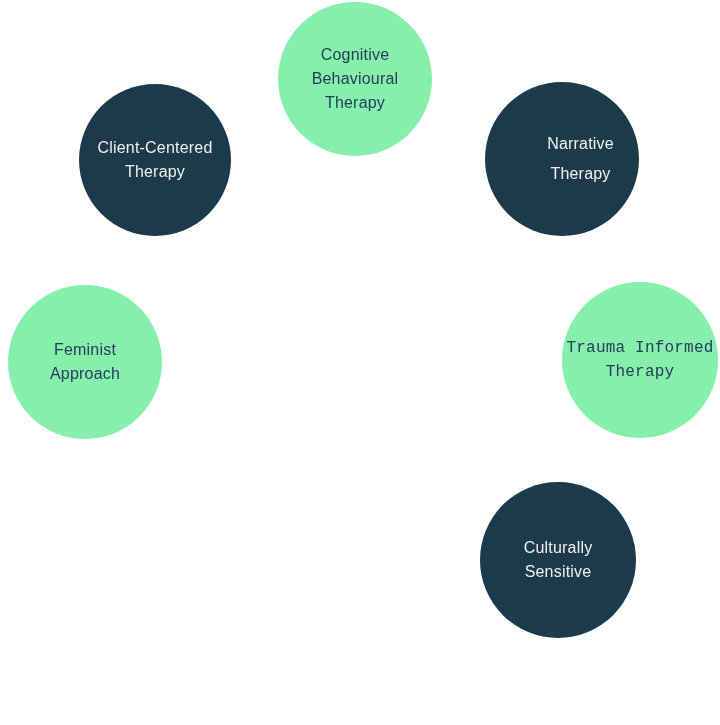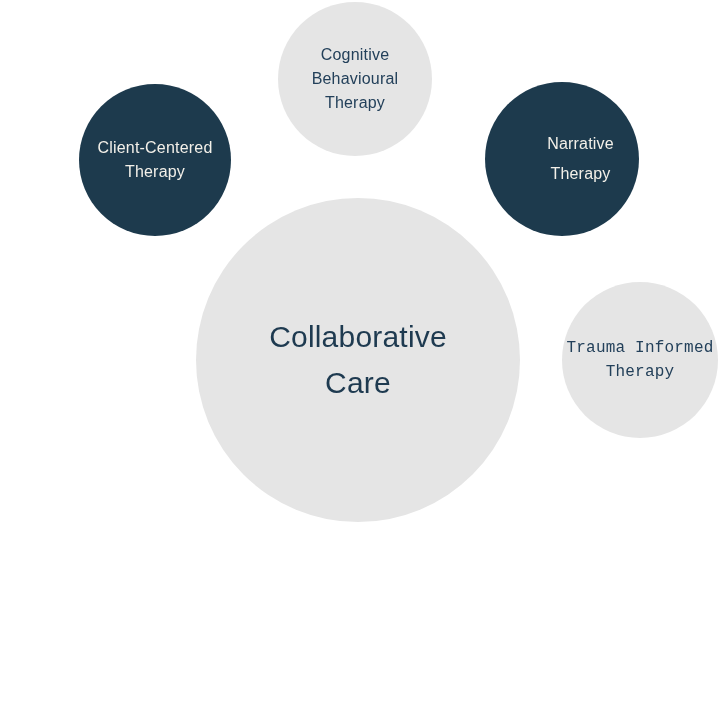--- a/index.html
+++ b/index.html
@@ -22,21 +22,21 @@
     align-items: center;
     justify-content: center;
     text-align: center;
     box-sizing: border-box;
   }
   .node .label {
     white-space: pre-line;
     display: block;
     letter-spacing: 0.2px;
   }
-  .cream { background: #e5e5e5; }
+  .cream { background: #86efac; }
   .navy  { background: #1d3a4d; align-items: center; }
   .cream .label { color: #23405a; }
   .navy  .label { color: #f3f0e9; }
 
   
   .n-center {
     left: 196px; top: 198px; width: 324px; height: 324px;
   }
   .n-center .label {
     font-size: 30px;
@@ -62,43 +62,47 @@
   .n-bottom      { left: 284px; top: 567px; width: 156px; height: 156px; }
 
   
   .n-topright .label { line-height: 1.9; margin-left: 37px; }
 </style>
 </head>
 <body>
 
 <div class="canvas">
 
-  <div class="node cream n-center">
-    <span class="label">Collaborative
-Care</span>
-  </div>
 
   <div class="node cream sat n-top">
     <span class="label">Cognitive
 Behavioural
 Therapy</span>
   </div>
 
   <div class="node navy sat n-topleft">
     <span class="label">Client-Centered
 Therapy</span>
   </div>
 
   <div class="node navy sat n-topright">
     <span class="label">Narrative
 Therapy</span>
   </div>
 
+  <div class="node cream sat n-left">
+    <span class="label">Feminist
+Approach</span>
+  </div>
 
   <div class="node cream sat n-right">
     <span class="label">Trauma Informed
 Therapy</span>
   </div>
 
 
+  <div class="node navy sat n-bottomright">
+    <span class="label">Culturally
+Sensitive</span>
+  </div>
 
 
 </div>
 
 </body></html>

